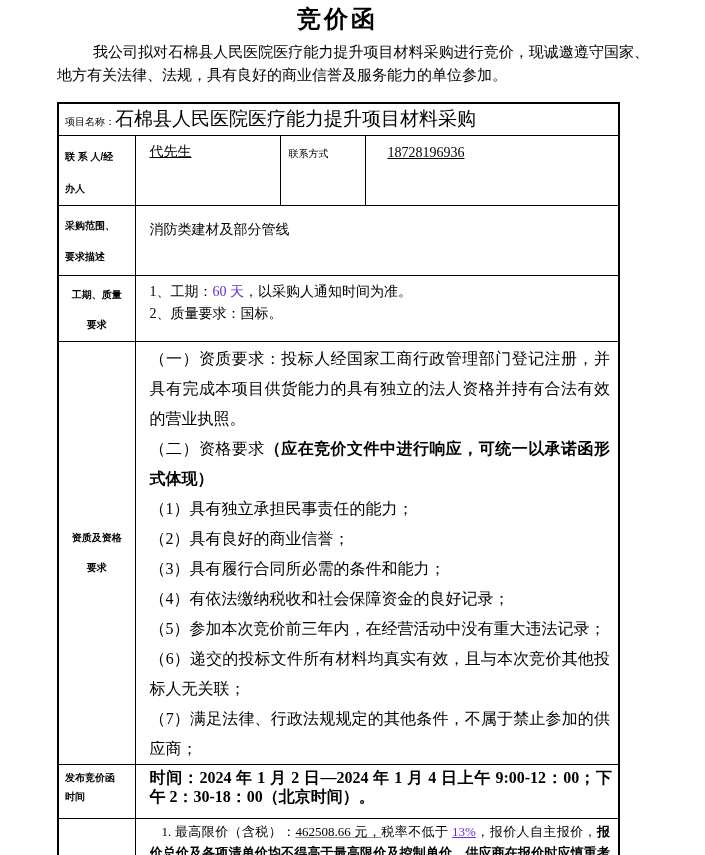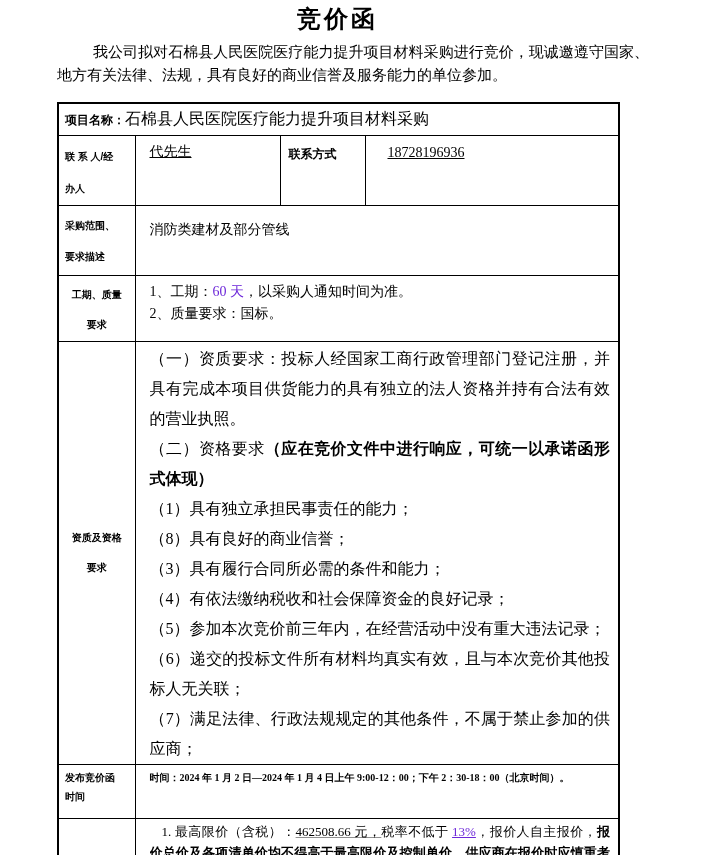--- a/index.html
+++ b/index.html
@@ -28,21 +28,21 @@
   .r3 td{height:58px;}
   .r4 td{height:30px;}
   .r5 td{height:61px;}
   .r6 td{height:60px;}
   .r7 td{height:300px;}
   .r8 td{height:50px;}
   .r9 td{height:127px;}
   
   .lbl{
     font-family:"Liberation Sans","DejaVu Sans",sans-serif;
-    font-weight:bold;font-size:12px;
+    font-weight:normal;font-size:10px;
   }
   td.lblc{
     font-family:"Liberation Sans","DejaVu Sans",sans-serif;
     font-weight:bold;font-size:10px;white-space:pre-line;
     padding:4px 2px 0 6px;line-height:31px;
   }
   .r3 td.lblc{line-height:32px;padding-top:5px;}
   .r6 td.lblc,.r7 td.lblc{text-align:center;line-height:30px;padding-left:2px;}
   .r7 td.lblc{vertical-align:middle;padding-top:0;}
   .r9 td.lblc{vertical-align:middle;padding-top:0;line-height:18px;}
@@ -52,33 +52,33 @@
   .r1 td.full,.r2 td.full{padding:4px 6px 0 6px;font-size:14px;line-height:21px;}
   .r3 td.cont{padding-top:6px;line-height:20px;text-decoration:underline;}
   .r3 td.mlbl{padding:8px 2px 0 8px;line-height:20px;margin-left:8px;}
   .r3 td.phone{padding:7px 4px 0 22px;line-height:20px;}
   .r4 td.cont{padding-top:5px;line-height:21px;}
   .r5 td.cont{padding-top:8px;line-height:31px;}
   .r6 td.cont{padding-top:5px;}
   .r6 .para{line-height:22px;}
   .r7 td.cont{padding-top:2px;font-size:16px;text-align:justify;padding-right:8px;}
   .r7 .para{line-height:30px;}
-  .r8 td.cont{padding-top:3px;font-size:10px;text-align:justify;}
+  .r8 td.cont{padding-top:3px;font-size:16px;text-align:justify;}
   .r8 .para{line-height:19px;}
   .r9 td.cont{padding-top:2px;font-size:13px;text-align:justify;padding-right:8px;}
   .r9 .clip{height:124px;overflow:hidden;}
   .r9 .p1{line-height:21px;}
   .para.ind{text-indent:12px;}
   
   .b{font-weight:bold;}
   .red{color:#6d28d9;}
   .gray{color:#808080;}
   .u{text-decoration:underline;}
   .u:not(.red){text-decoration-color:#8f8f8f;}
-  .val{font-size:16px;}
+  .val{font-size:19px;}
 </style>
 </head>
 <body>
 
 <div class="doc">
 
   <h1 class="title">竞价函</h1>
 
   <p class="intro">我公司拟对石棉县人民医院医疗能力提升项目材料采购进行竞价，现诚邀遵守国家、地方有关法律、法规，具有良好的商业信誉及服务能力的单位参加。</p>
 
@@ -122,21 +122,21 @@
           </td>
     </tr>
 
     <tr class="r7">
       <td class="lblc">资质及资格
 要求</td>
       <td colspan="3" class="cont">
             <div class="para"><span>（一）资质要求：投标人经国家工商行政管理部门登记注册，并具有完成本项目供货能力的具有独立的法人资格并持有合法有效的营业执照。</span></div>
             <div class="para"><span>（二）资格要求</span><span class="b">（应在竞价文件中进行响应，可统一以承诺函形式体现）</span></div>
             <div class="para"><span>（1）具有独立承担民事责任的能力；</span></div>
-            <div class="para"><span>（8）具有良好的商业信誉；</span></div>
+            <div class="para"><span>（2）具有良好的商业信誉；</span></div>
             <div class="para"><span>（3）具有履行合同所必需的条件和能力；</span></div>
             <div class="para"><span>（4）有依法缴纳税收和社会保障资金的良好记录；</span></div>
             <div class="para"><span>（5）参加本次竞价前三年内，在经营活动中没有重大违法记录；</span></div>
             <div class="para"><span>（6）递交的投标文件所有材料均真实有效，且与本次竞价其他投标人无关联；</span></div>
             <div class="para"><span>（7）满足法律、行政法规规定的其他条件，不属于禁止参加的供应商；</span></div>
           </td>
     </tr>
 
     <tr class="r8">
       <td class="lblc">发布竞价函

